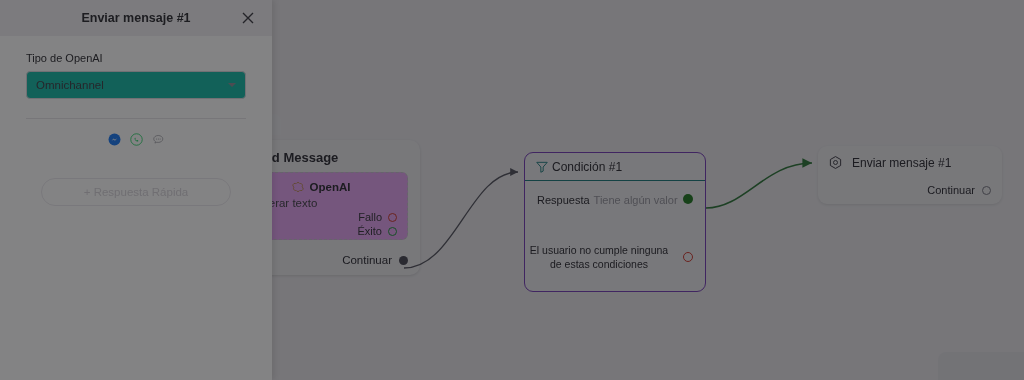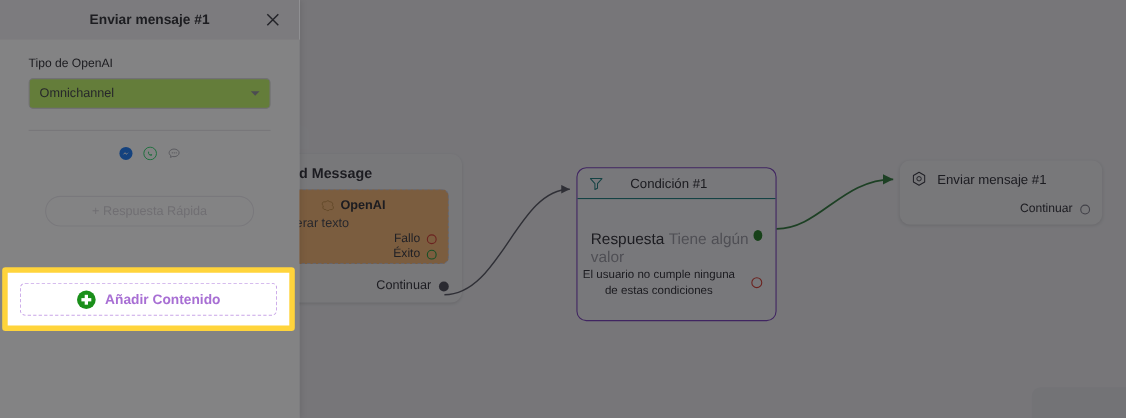--- a/index.html
+++ b/index.html
@@ -40,21 +40,21 @@
     box-shadow: 0 1px 3px rgba(0,0,0,.12);
   }
   .node-send-title {
     font-size: 13px; font-weight: bold; color: #2b2b31;
     padding: 10px 0 0 28px;
   }
   .openai-card {
     position: absolute; left: 14px; top: 32px; right: 12px;
     border: 1px dashed #cfcbd4;
     border-radius: 6px;
-    background: #fdba74;
+    background: #f0abfc;
     padding: 8px 10px 8px 10px;
     height: 68px;
   }
   .openai-row { display: flex; align-items: center; gap: 6px; justify-content: center; }
   .openai-name { font-size: 11.5px; font-weight: bold; color: #2b2b31; }
   .openai-sub { font-size: 11.5px; color: #44444b; margin-top: 4px; padding-left: 2px; }
   .port-row {
     display: flex; align-items: center; justify-content: flex-end;
     gap: 6px; font-size: 11px; color: #35353b; margin-top: 2px;
   }
@@ -69,28 +69,28 @@
 
   
   .node-cond {
     position: absolute; left: 524px; top: 152px;
     width: 182px; height: 140px;
     background: #f7f6f8;
     border: 1.5px solid #7b3fbf;
     border-radius: 9px;
   }
   .cond-head {
-    height: 28px; display: flex; align-items: center; gap: 24px;
+    height: 28px; display: flex; align-items: center; gap: 3px;
     padding-left: 10px; border-bottom: 1.5px solid #1a7f7f;
   }
   .cond-title { font-size: 12px; color: #2b2b31; }
   .cond-body { padding: 12px 12px 0 12px; position: relative; height: 110px; }
   .cond-line1 {
     display: flex; justify-content: space-between;
-    font-size: 14px; margin-top: 16px;
+    font-size: 11px; margin-top: 1px;
   }
   .cond-lab { color: #2b2b31; }
   .cond-val { color: #9b9ba3; margin-left: 4px; }
   .dot-green { width: 10px; height: 10px; border-radius: 50%; background: #1f7d1f; }
   .cond-line2 {
     display: flex; align-items: center; justify-content: space-between;
     font-size: 10.5px; position: absolute; left: 0; right: 12px; top: 62px;
     gap: 10px;
   }
   .cond-line2 .txt { color: #2b2b31; text-align: center; line-height: 1.35; }
@@ -141,21 +141,21 @@
     position: absolute; right: 16px; top: 10px;
     width: 16px; height: 16px; color: #3a3a42; cursor: pointer;
   }
   .field-label {
     font-size: 11px; color: #2b2b31; margin: 16px 0 7px 26px;
   }
   .select {
     margin: 0 26px; height: 28px;
     border: 1px solid #d9d7dd; border-radius: 4px;
     display: flex; align-items: center; justify-content: space-between;
-    padding: 0 9px; background: #bef264;
+    padding: 0 9px; background: #14b8a6;
   }
   .select-value { font-size: 11.5px; color: #3d3d45; }
   .caret { width: 0; height: 0; border-left: 4px solid transparent; border-right: 4px solid transparent; border-top: 4px solid #8d8d96; }
   .hr { margin: 19px 26px 0 26px; height: 1px; background: #e6e4e9; }
   .channels {
     display: flex; align-items: center; justify-content: center;
     gap: 9px; margin-top: 14px;
   }
   .quick-btn {
     margin: 32px auto 0 auto; width: 190px; height: 28px;
@@ -310,25 +310,19 @@
         <circle cx="11.8" cy="11" r="1" fill="#9a9aa3"></circle>
         <circle cx="15.1" cy="11" r="1" fill="#9a9aa3"></circle>
       </svg>
     </div>
 
     <div class="quick-btn">+ Respuesta Rápida</div>
 
     <div class="modal-dim"></div>
   </div>
 
-  <div class="highlight">
-    <div class="add-content">
-      <span class="plus-circle"></span>
-      <span class="add-label">Añadir Contenido</span>
-    </div>
-  </div>
 
   <svg class="arrow-layer">
     <path d="M436,199 C444,232 430,262 360,269" fill="none" stroke="#ffd43b" stroke-width="17" stroke-linecap="round"></path>
     <path d="M292,272 L348,244 L348,300 Z" fill="#ffd43b"></path>
   </svg>
 
 </div>
 
 </body></html>

